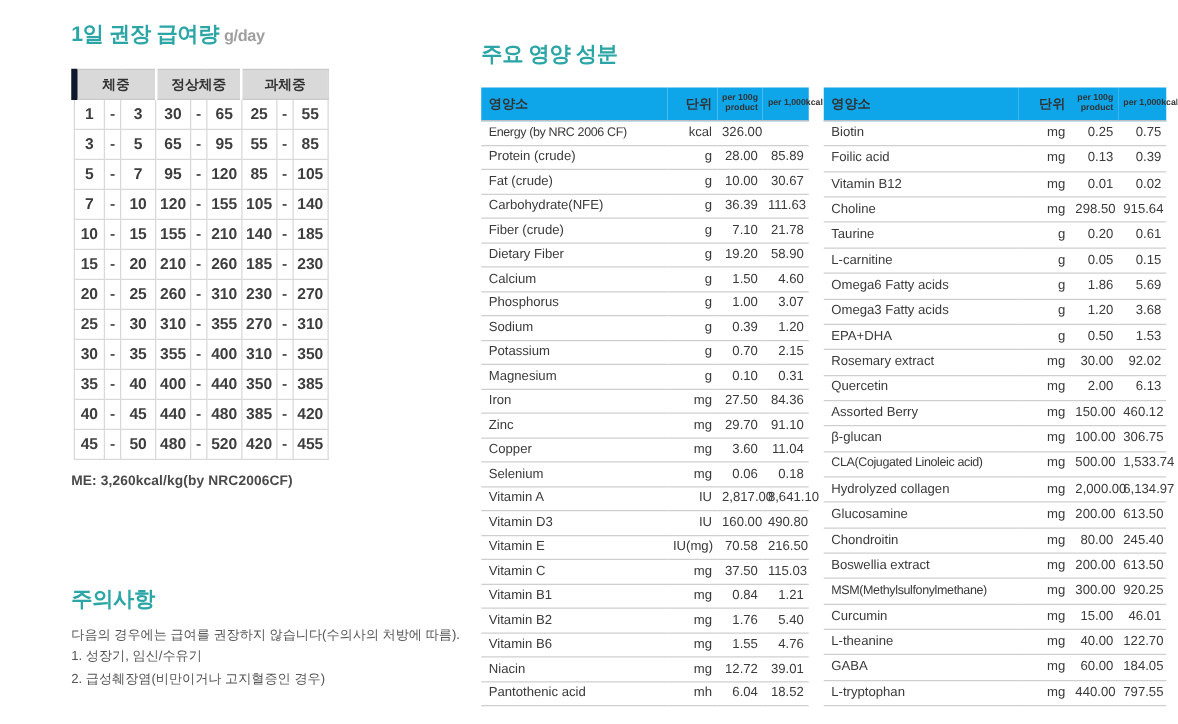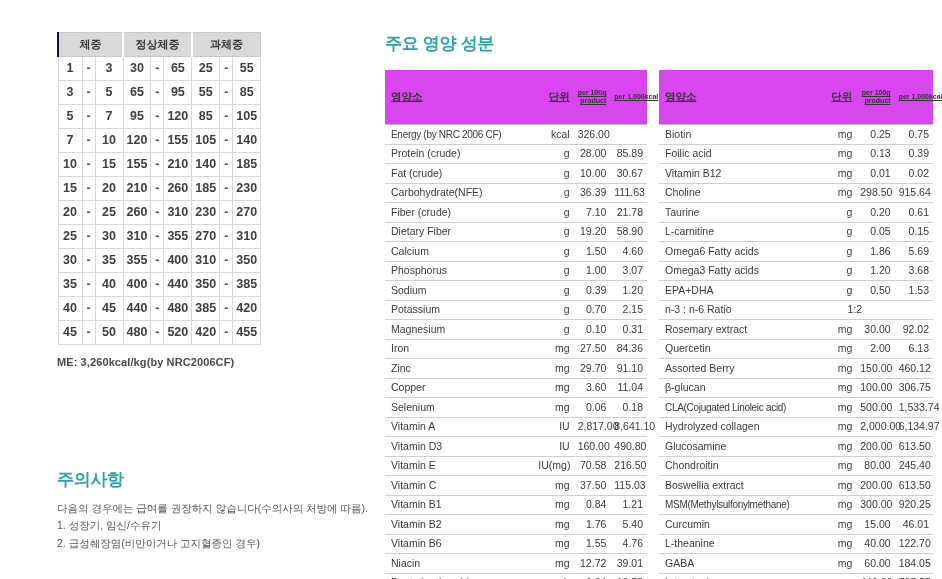--- a/index.html
+++ b/index.html
@@ -14,21 +14,21 @@
   .section-title .unit-sub { font-size:13px; font-weight:bold; color:#9f9f9f; margin-left:4px; }
 
   
   .left-panel { position:absolute; left:57px; top:16px; width:310px; }
 
   table.feeding { border-collapse:collapse; margin-top:16px; }
   table.feeding th {
     background:#d9d9d9; font-size:11px; font-weight:bold; color:#333;
     padding:4px 2px; border:1px solid #c9c9c9; border-left:2px solid #fff;
   }
-  table.feeding th:first-child { border-left:2px solid #0f172a; }
+  table.feeding th:first-child { border-left:5px solid #0f172a; }
   table.feeding td {
     border:1px solid #d9d9d9; font-size:12.5px; font-weight:600; color:#3d3d3d;
     text-align:center; padding:4px 3px; line-height:15px;
   }
   table.feeding td.lo { min-width:24px; }
   table.feeding td.hi { min-width:28px; }
   table.feeding td.dash { min-width:13px; color:#555; }
   table.feeding td.grp { border-left:1px solid #bdbdbd; }
 
   .me-note { margin-top:11px; font-size:11px; font-weight:bold; color:#4a4a4a; letter-spacing:0.1px; }
@@ -43,41 +43,44 @@
 
   table.nutri { border-collapse:collapse; table-layout:fixed; }
   table.nutri.t1 { width:262px; }
   table.nutri.t2 { width:274px; }
   table.nutri col.c-name  { width:57%; }
   table.nutri col.c-unit  { width:15%; }
   table.nutri col.c-v100  { width:14%; }
   table.nutri col.c-v1000 { width:14%; }
 
   table.nutri thead th {
-    background:#d946ef; color:#333; padding:19px 4px; height:21px;
-    vertical-align:middle; border-bottom:1px solid #bfbfbf;text-decoration:underline;
+    background:#0ea5e9; color:#333; padding:5px 4px; height:21px;
+    vertical-align:middle; border-bottom:1px solid #bfbfbf;
   }
   table.nutri thead th.h-name { text-align:left; font-size:10.5px; font-weight:bold; padding-left:6px; }
   table.nutri thead th.h-unit { text-align:right; font-size:10.5px; font-weight:bold; }
   table.nutri thead th.h-small { text-align:right; font-size:7px; font-weight:bold; line-height:1.15; white-space:nowrap; }
 
   table.nutri td {
     border-bottom:1px solid #cfcfcf; padding:3.5px 4px; font-size:10.5px;
     color:#3a3a3a; line-height:11.5px; height:18.9px; vertical-align:middle;
   }
   table.nutri td.n  { text-align:left; padding-left:6px; white-space:nowrap; overflow:hidden; }
   table.nutri td.n.tight { font-size:10px; letter-spacing:-0.3px; }
   table.nutri td.u  { text-align:right; }
   table.nutri td.v  { text-align:right; }
   table.nutri td.c  { text-align:center; }
 </style>
 </head>
 <body>
 
 <div class="left-panel">
+  <div class="section-title">
+    <span>1일 권장 급여량</span><span class="unit-sub">g/day</span>
+  </div>
 
   <table class="feeding">
     <thead>
       <tr>
         <th colspan="3">체중</th>
         <th colspan="3">정상체중</th>
         <th colspan="3">과체중</th>
       </tr>
     </thead>
     <tbody>
@@ -466,25 +469,20 @@
             <td class="v">1.20</td>
             <td class="v2 v">3.68</td>
           </tr>
           <tr>
             <td class="n">EPA+DHA</td>
             <td class="u">g</td>
             <td class="v">0.50</td>
             <td class="v2 v">1.53</td>
           </tr>
           <tr>
-            <td class="n">n-3 : n-6 Ratio</td>
-            <td class="c" colspan="2">1:2</td>
-            <td class="v2"></td>
-          </tr>
-          <tr>
             <td class="n">Rosemary extract</td>
             <td class="u">mg</td>
             <td class="v">30.00</td>
             <td class="v2 v">92.02</td>
           </tr>
           <tr>
             <td class="n">Quercetin</td>
             <td class="u">mg</td>
             <td class="v">2.00</td>
             <td class="v2 v">6.13</td>

